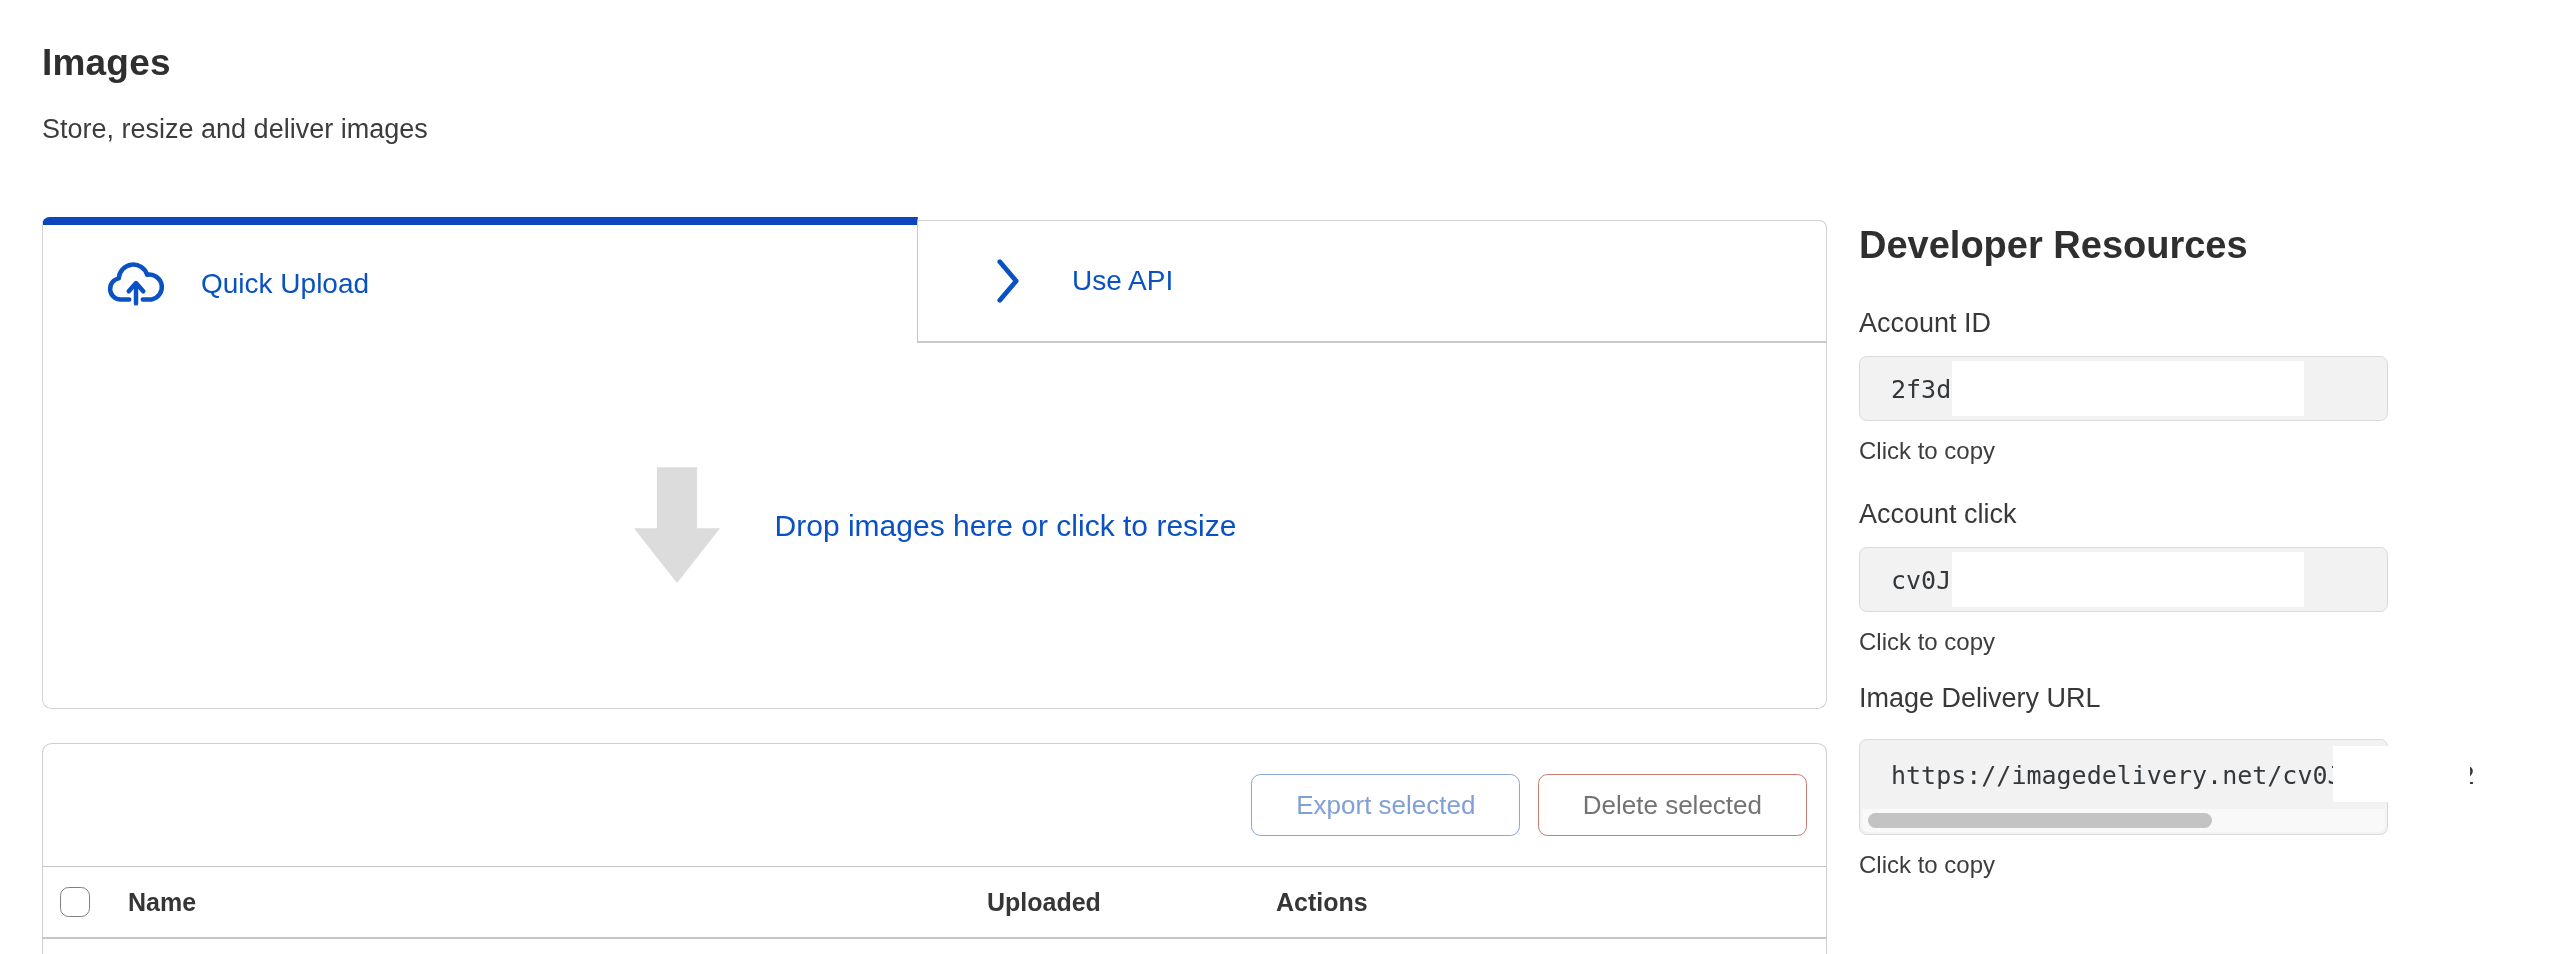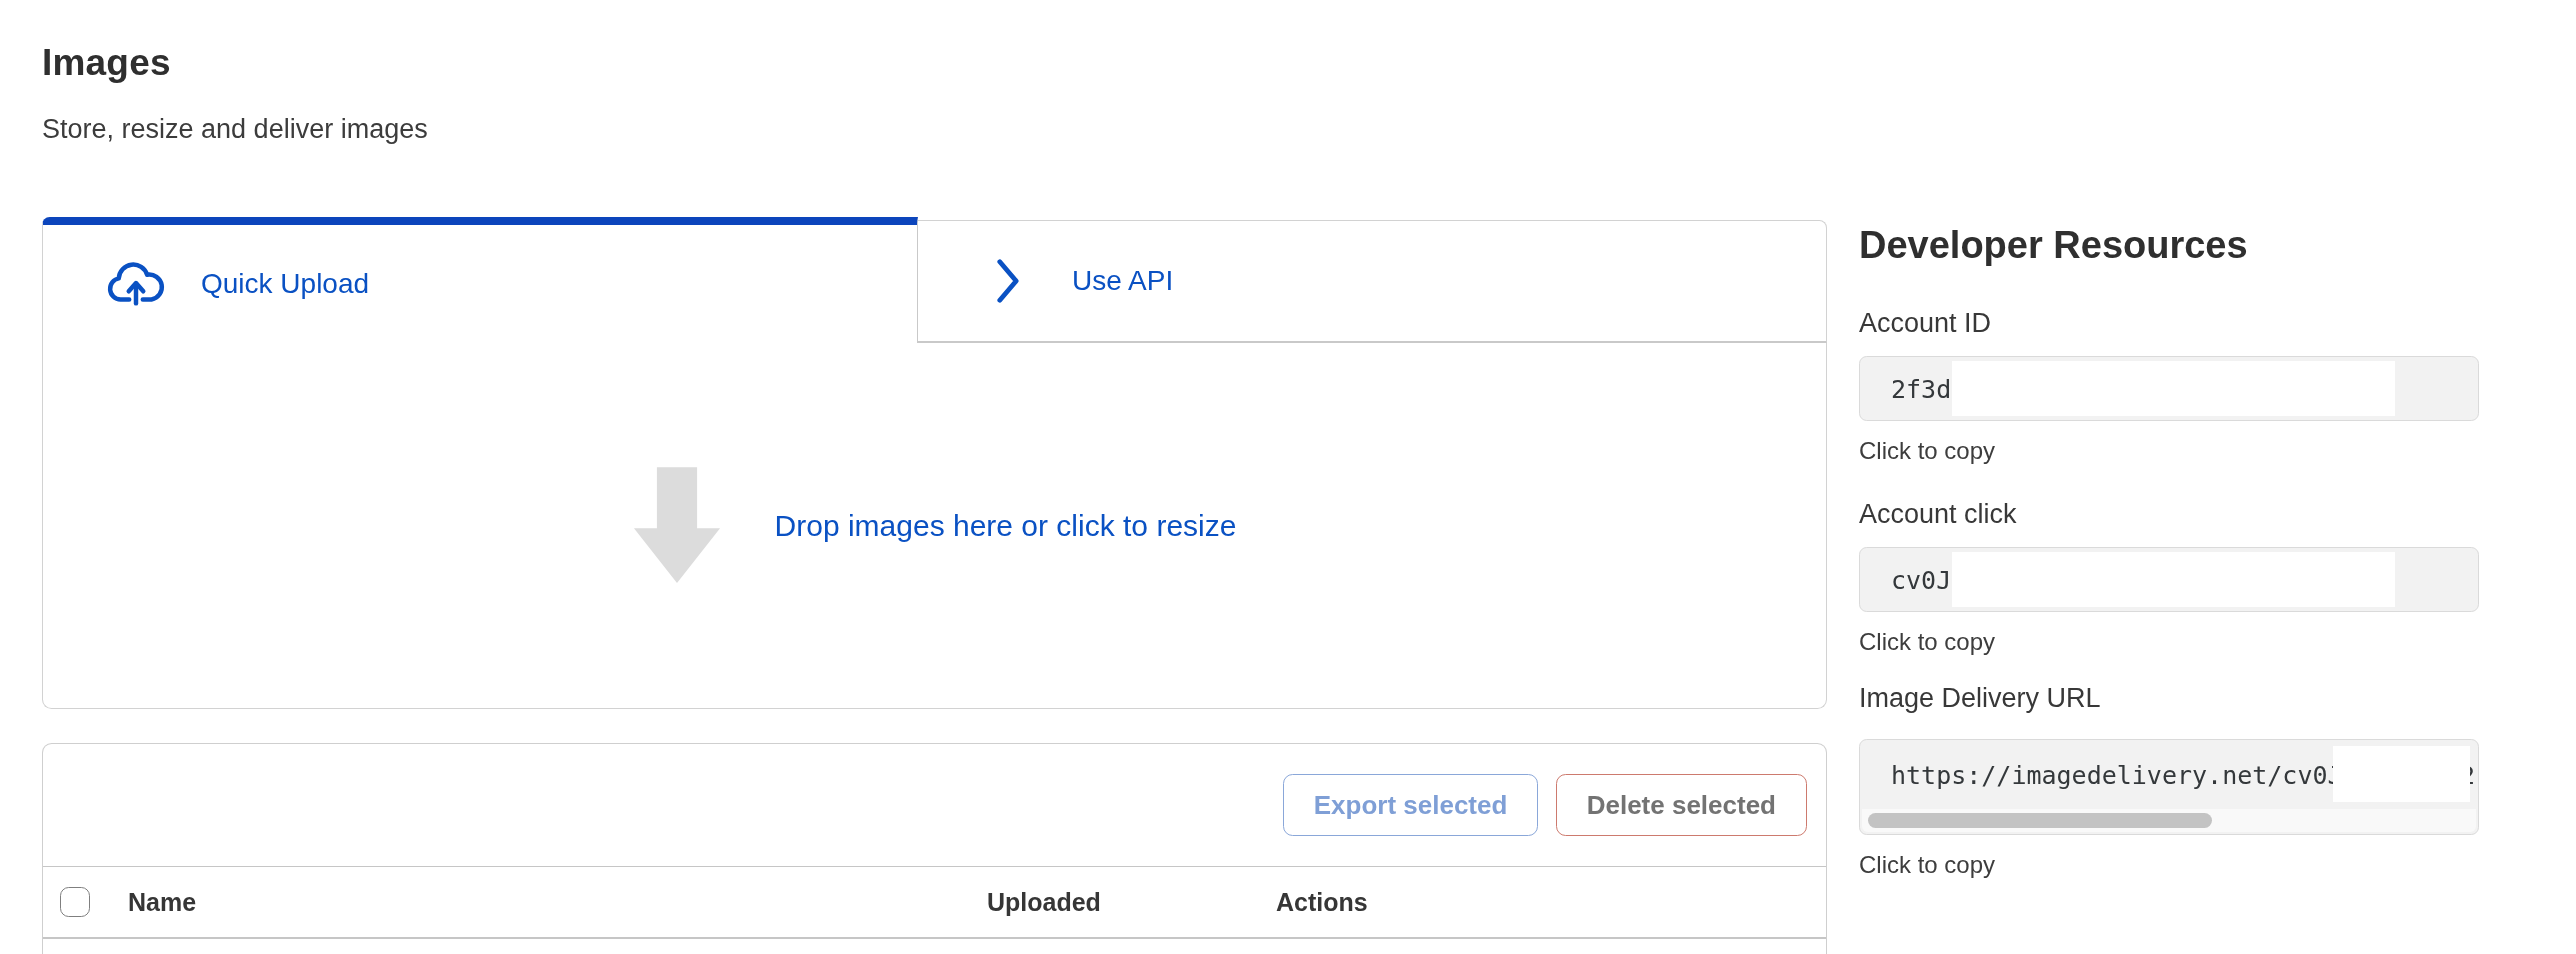--- a/index.html
+++ b/index.html
@@ -47,42 +47,42 @@
   .table-card {
     position: absolute; left: 0; top: 743px; width: 1785px; height: 212px;
     border-top: 1.9px solid #cfcfcf; border-left: 1.9px solid #cfcfcf; border-right: 1.9px solid #cfcfcf;
     border-radius: 9.6px 9.6px 0 0; background: #fff; overflow: hidden;
   }
   .card-toolbar {
     height: 123px; display: flex; align-items: center; justify-content: flex-end;
     gap: 17.3px; padding-right: 19px; border-bottom: 1.9px solid #c6c6c6;
   }
   .btn {
-    height: 62px; padding: 0 30px; font-size: 26px; background: #fff;
-    border-radius: 9.6px; font-family: "Liberation Sans", sans-serif; cursor: pointer; white-space: nowrap; font-weight: bold;
+    height: 62px; padding: 0 44px; font-size: 26px; background: #fff;
+    border-radius: 9.6px; font-family: "Liberation Sans", sans-serif; cursor: pointer; white-space: nowrap;
   }
   .btn-export { border: 1.9px solid #8aa7d9; color: #7f9fd6; }
   .btn-delete { border: 1.9px solid #cd7a6e; color: #737373; text-align: center; }
 
   .table-header {
     height: 72px; display: grid; grid-template-columns: 85px 859px 289px 1fr;
     align-items: center; border-bottom: 2.9px solid #c6c6c6;
   }
   .checkbox-cell { display: flex; justify-content: flex-start; padding-left: 17.3px; }
   .checkbox {
     width: 30px; height: 30px; border: 1.9px solid #7f7f7f; border-radius: 8.7px; background: #fff; cursor: pointer;
   }
   .col-head { font-size: 25px; font-weight: 700; color: #363636; }
 
   
   .dev-col { position: absolute; left: 1859px; top: 0; width: 635px; height: 954px; margin-top: 10px; }
   .dev-heading { position: absolute; left: 0; top: 214px; font-size: 38px; font-weight: 700; color: #2f2f2f; }
   .field-label { position: absolute; left: 0; font-size: 27px; color: #383838; }
   .copy-field {
-    position: absolute; left: 0; width: 620px; background: #f2f2f2;
+    position: absolute; left: 0; width: 529px; background: #f2f2f2;
     border: 1.9px solid #dadada; border-radius: 7.7px; cursor: pointer;
   }
   .field-value {
     position: absolute; left: 31px; top: 50%; transform: translateY(-50%);
     font-family: "DejaVu Sans Mono", monospace; font-size: 25px; color: #34383b; white-space: pre; z-index: 1;
   }
   .redaction { position: absolute; background: #ffffff; z-index: 2; }
   .hint { position: absolute; left: 0; font-size: 24px; color: #3d3d3d; }
 
   .field-accid  { top: 346px; height: 65px; }

